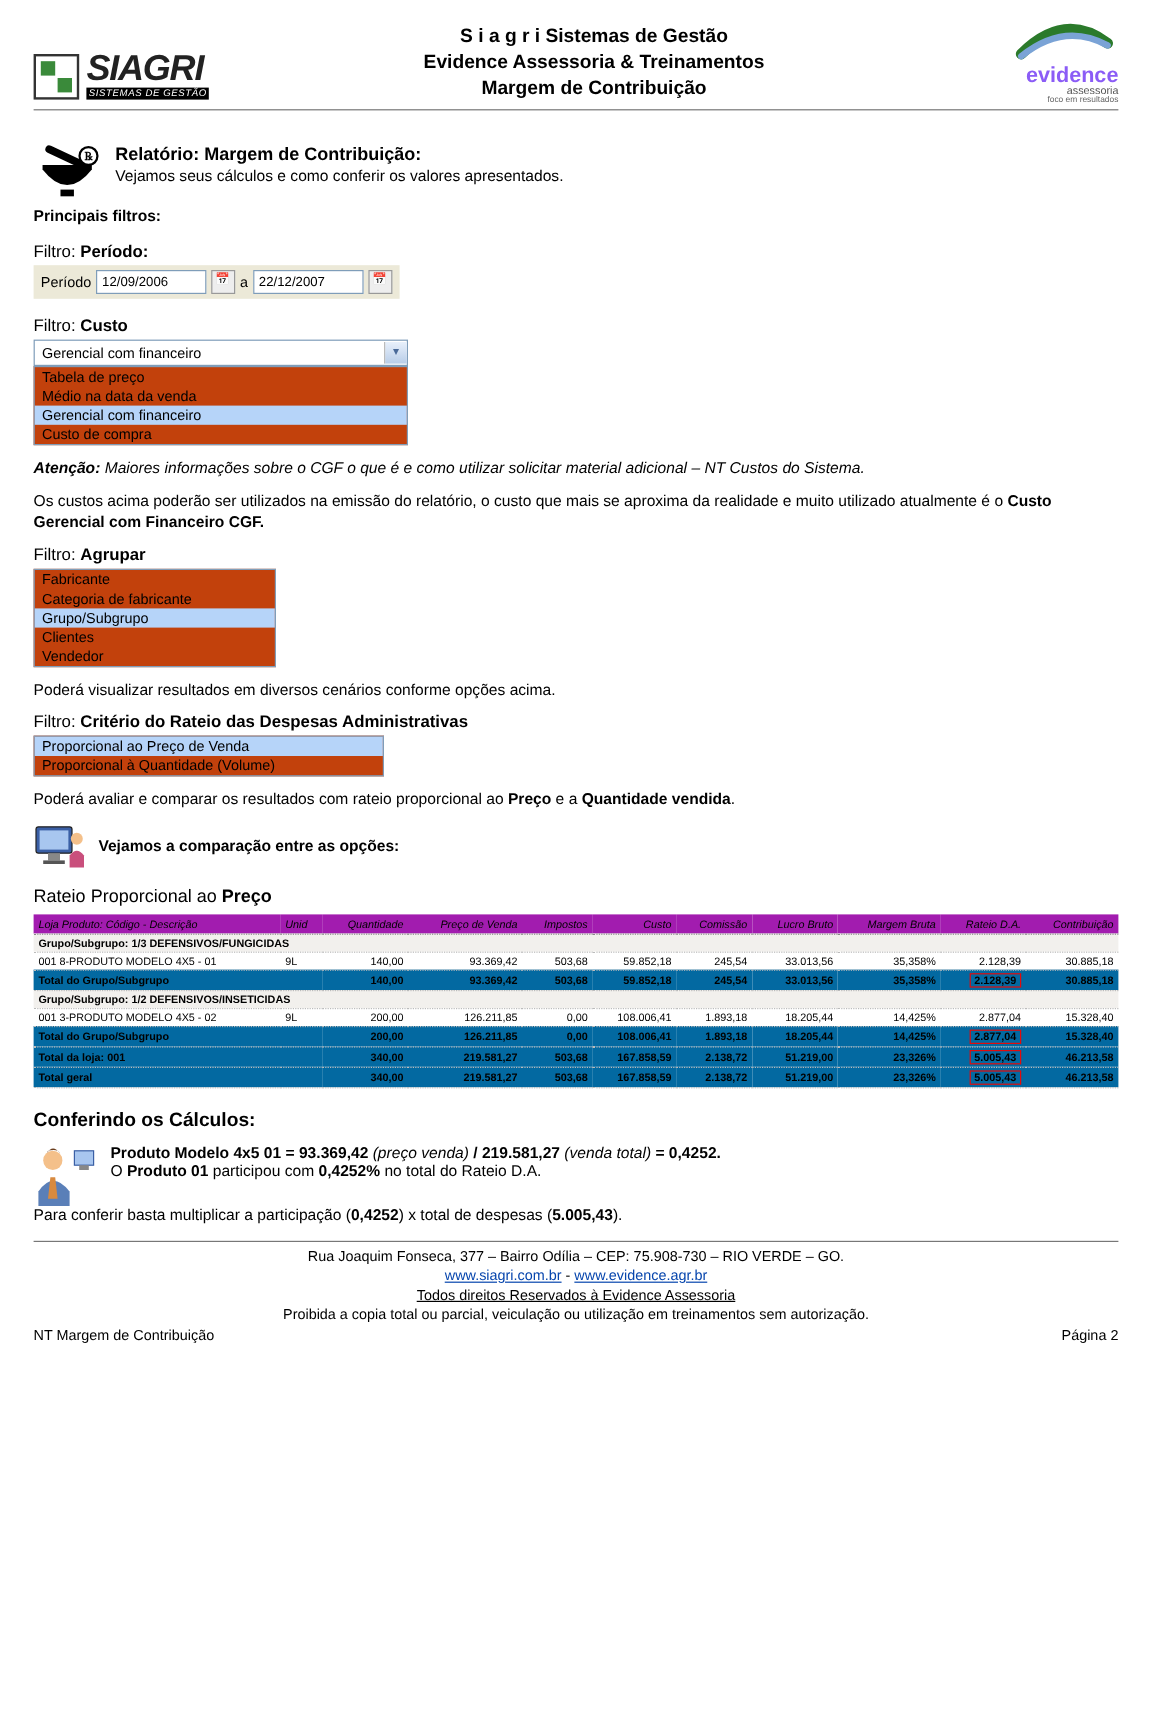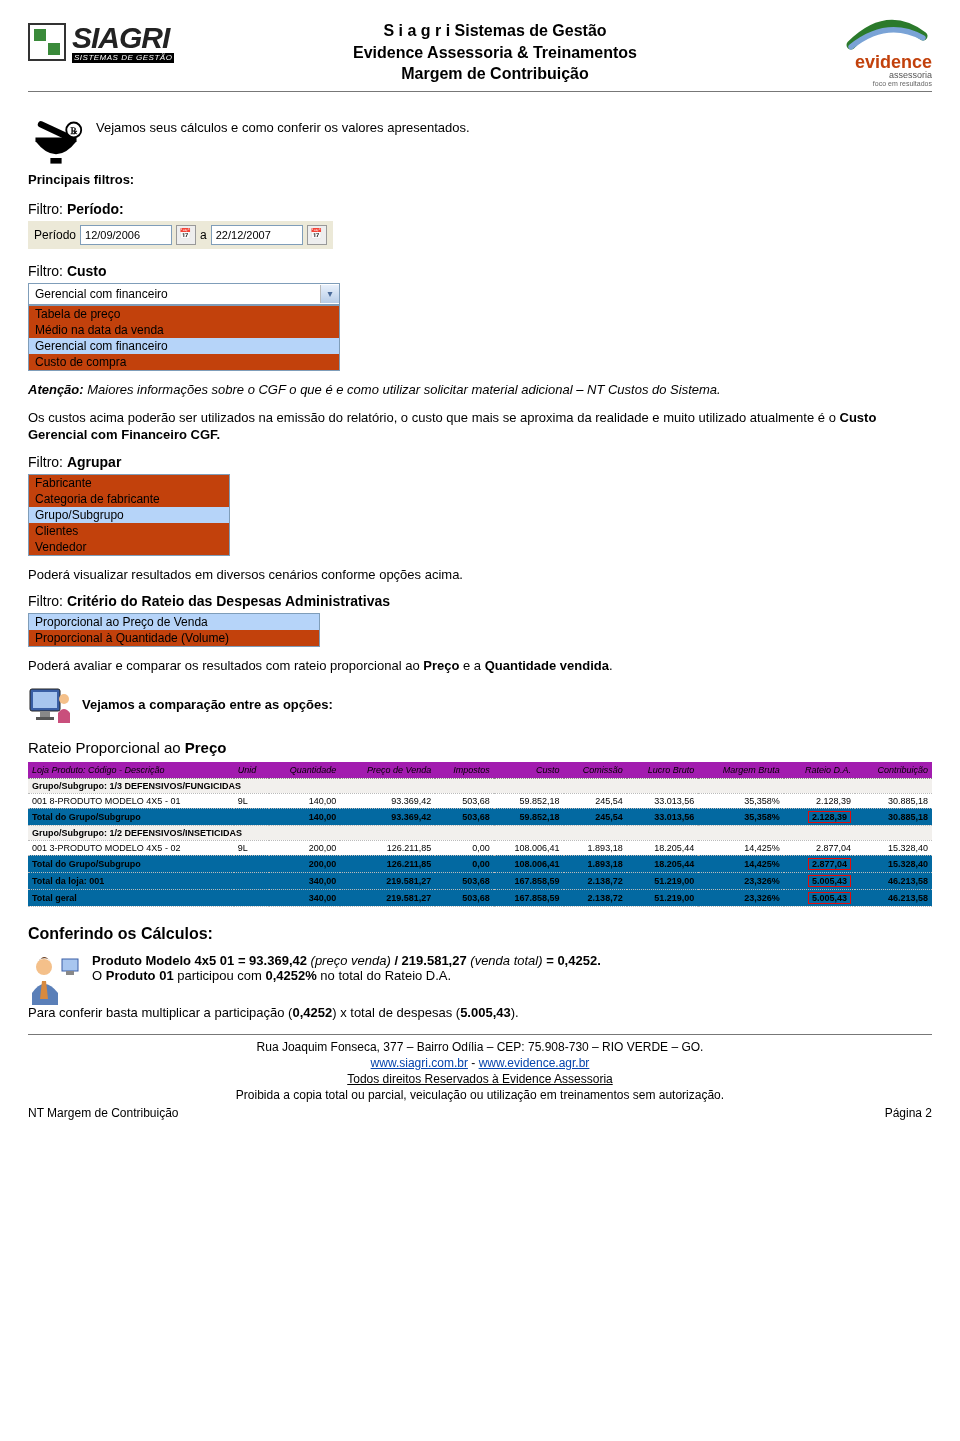--- a/index.html
+++ b/index.html
@@ -17,21 +17,21 @@
     display: flex;
     align-items: center;
     justify-content: space-between;
     border-bottom: 1px solid #777;
     padding-bottom: 4px;
   }
   .header .logo-left {
     width: 180px;
     height: 60px;
     display: flex;
-    align-items: flex-start;
+    align-items: flex-end;
   }
   .header .logo-left .box {
     width: 34px;
     height: 34px;
     border: 2px solid #333;
     margin-right: 6px;
     position: relative;
     background: #fff;
   }
   .header .logo-left .box::before,
@@ -81,21 +81,21 @@
     flex-direction: column;
     align-items: flex-end;
   }
   .header .logo-right .swirl {
     width: 90px; height: 36px;
     display: inline-block;
   }
   .header .logo-right .swirl svg { width: 100%; height: 100%; }
   .header .logo-right .brand {
     font-size: 18px;
-    color: #c2410c;
+    color: #8b5cf6;
     font-weight: bold;
     line-height: 0.9;
     text-align: center;
   }
   .header .logo-right .sub {
     font-size: 9px; color: #555;
   }
   .header .logo-right .tag {
     font-size: 7px; color: #666;
   }
@@ -301,20 +301,21 @@
     <div class="mortar-icon">
       <svg viewBox="0 0 60 50">
         <path d="M8 22 Q30 50 52 22 L52 18 L8 18 Z" fill="#000"></path>
         <rect x="24" y="40" width="12" height="6" fill="#000"></rect>
         <path d="M14 4 L44 18" stroke="#000" stroke-width="7" stroke-linecap="round"></path>
         <circle cx="49" cy="10" r="8" fill="#fff" stroke="#000" stroke-width="2"></circle>
         <text x="49" y="14" text-anchor="middle" font-size="10" font-family="serif" font-weight="bold">℞</text>
       </svg>
     </div>
     <div style="padding-left:12px;">
+      <div class="section-title">Relatório: Margem de Contribuição:</div>
       <div>Vejamos seus cálculos e como conferir os valores apresentados.</div>
     </div>
   </div>
 
   <div class="content">
     <div class="bold" style="margin-bottom:14px;">Principais filtros:</div>
 
     <div class="label">
       <span>Filtro: </span><span class="bold">Período:</span>
     </div>

